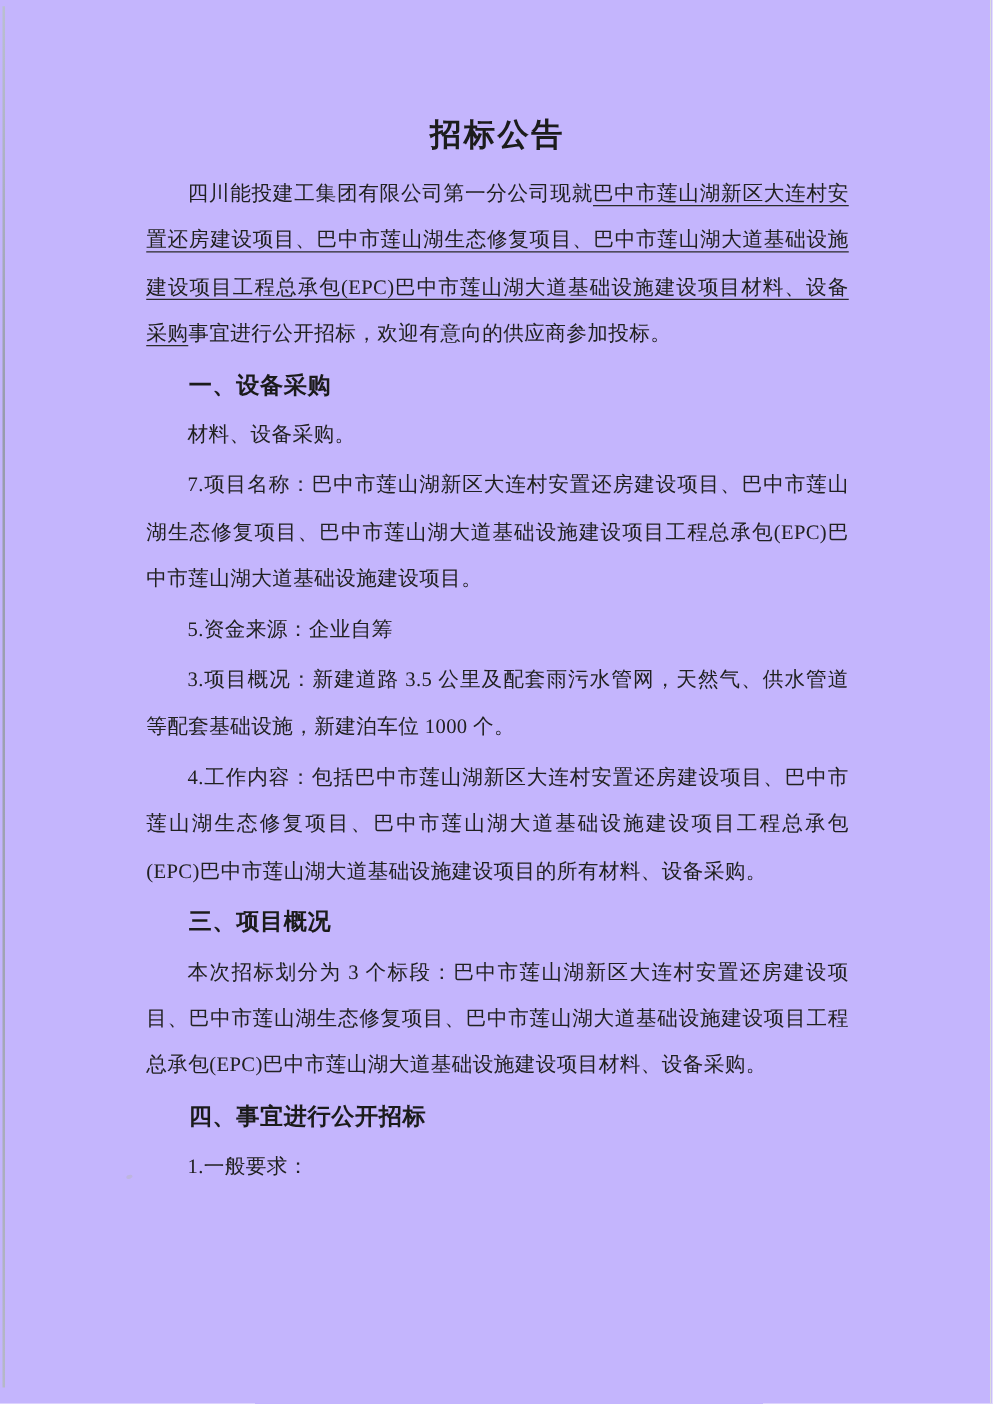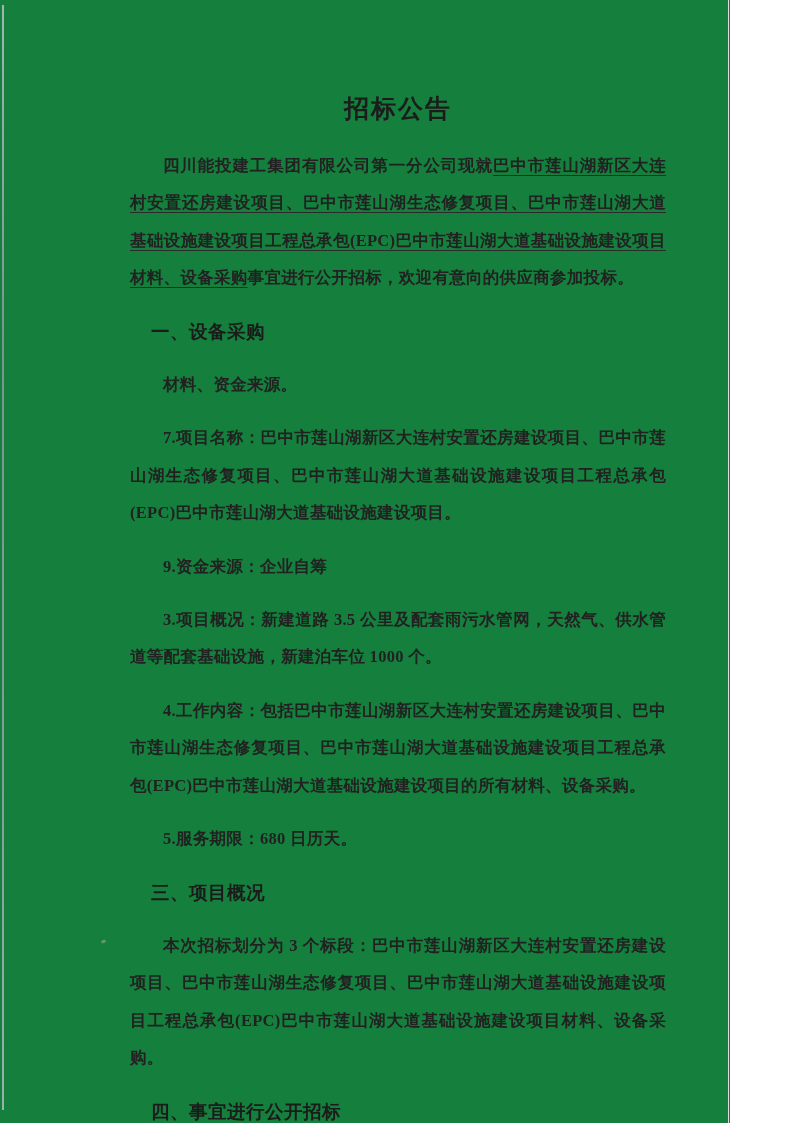--- a/index.html
+++ b/index.html
@@ -1,20 +1,20 @@
 <!DOCTYPE html>
 <html><head>
 <meta charset="utf-8">
 <style>
   html, body { margin: 0; padding: 0; background: #ffffff; }
   .page {
     position: relative;
-    width: 730px;
+    width: 794px;
     height: 1123px;
-    background: #15803d;
+    background: #c4b5fd;
     overflow: hidden;
     font-family: "Liberation Serif", "DejaVu Serif", serif;
   }
   
   .scan-edge-left {
     position: absolute; left: 2px; top: 5px; width: 2px; height: 1105px;
     background: linear-gradient(to bottom, #b8c1c8 0%, #8f979e 30%, #9aa1a7 70%, #b3b9be 100%);
     opacity: 0.85;
   }
   .scan-edge-right {
@@ -30,27 +30,26 @@
     position: absolute; left: 114px; top: 82px; width: 568px;
     color: #212121;
   }
   .doc-title {
     margin: 0 0 5px 0; padding-top: 5px;
     font-family: "Liberation Serif", "DejaVu Serif", serif;
     font-size: 25px; line-height: 44px; font-weight: 600;
     letter-spacing: 2px; text-align: center; color: #1c1c1c;
   }
   .body-par {
-    margin: 16px;
+    margin: 3px;
     font-size: 16.5px; line-height: 37.4px;
     letter-spacing: 0.3px;
     text-align: justify;
     text-indent: 2em;
     color: #212121;
-    font-weight: bold;
   }
   .sec-heading {
     margin: 0;
     font-family: "Liberation Sans", "DejaVu Sans", sans-serif;
     font-size: 18.5px; line-height: 37.4px; font-weight: 700;
     letter-spacing: 0.5px;
     text-indent: 2em;
     color: #1b1b1b;
   }
   .u-seg {
@@ -68,27 +67,26 @@
   <div class="scan-edge-right"></div>
   <div class="scan-speck"></div>
 
   <div class="content">
 
     <h1 class="doc-title">招标公告</h1>
 
     <p class="body-par"><span>四川能投建工集团有限公司第一分公司现就</span><span class="u-seg">巴中市莲山湖新区大连村安置还房建设项目、巴中市莲山湖生态修复项目、巴中市莲山湖大道基础设施建设项目工程总承包(EPC)巴中市莲山湖大道基础设施建设项目材料、设备采购</span><span>事宜进行公开招标，欢迎有意向的供应商参加投标。</span></p>
 
     <h2 class="sec-heading">一、设备采购</h2>
-    <p class="body-par">材料、资金来源。</p>
+    <p class="body-par">材料、设备采购。</p>
 
     <p class="body-par">7.项目名称：巴中市莲山湖新区大连村安置还房建设项目、巴中市莲山湖生态修复项目、巴中市莲山湖大道基础设施建设项目工程总承包(EPC)巴中市莲山湖大道基础设施建设项目。</p>
-    <p class="body-par">9.资金来源：企业自筹</p>
+    <p class="body-par">5.资金来源：企业自筹</p>
     <p class="body-par">3.项目概况：新建道路 3.5 公里及配套雨污水管网，天然气、供水管道等配套基础设施，新建泊车位 1000 个。</p>
     <p class="body-par">4.工作内容：包括巴中市莲山湖新区大连村安置还房建设项目、巴中市莲山湖生态修复项目、巴中市莲山湖大道基础设施建设项目工程总承包(EPC)巴中市莲山湖大道基础设施建设项目的所有材料、设备采购。</p>
-    <p class="body-par">5.服务期限：680 日历天。</p>
 
     <h2 class="sec-heading">三、项目概况</h2>
     <p class="body-par">本次招标划分为 3 个标段：巴中市莲山湖新区大连村安置还房建设项目、巴中市莲山湖生态修复项目、巴中市莲山湖大道基础设施建设项目工程总承包(EPC)巴中市莲山湖大道基础设施建设项目材料、设备采购。</p>
 
     <h2 class="sec-heading">四、事宜进行公开招标</h2>
     <p class="body-par">1.一般要求：</p>
 
   </div>
 </div>
 

